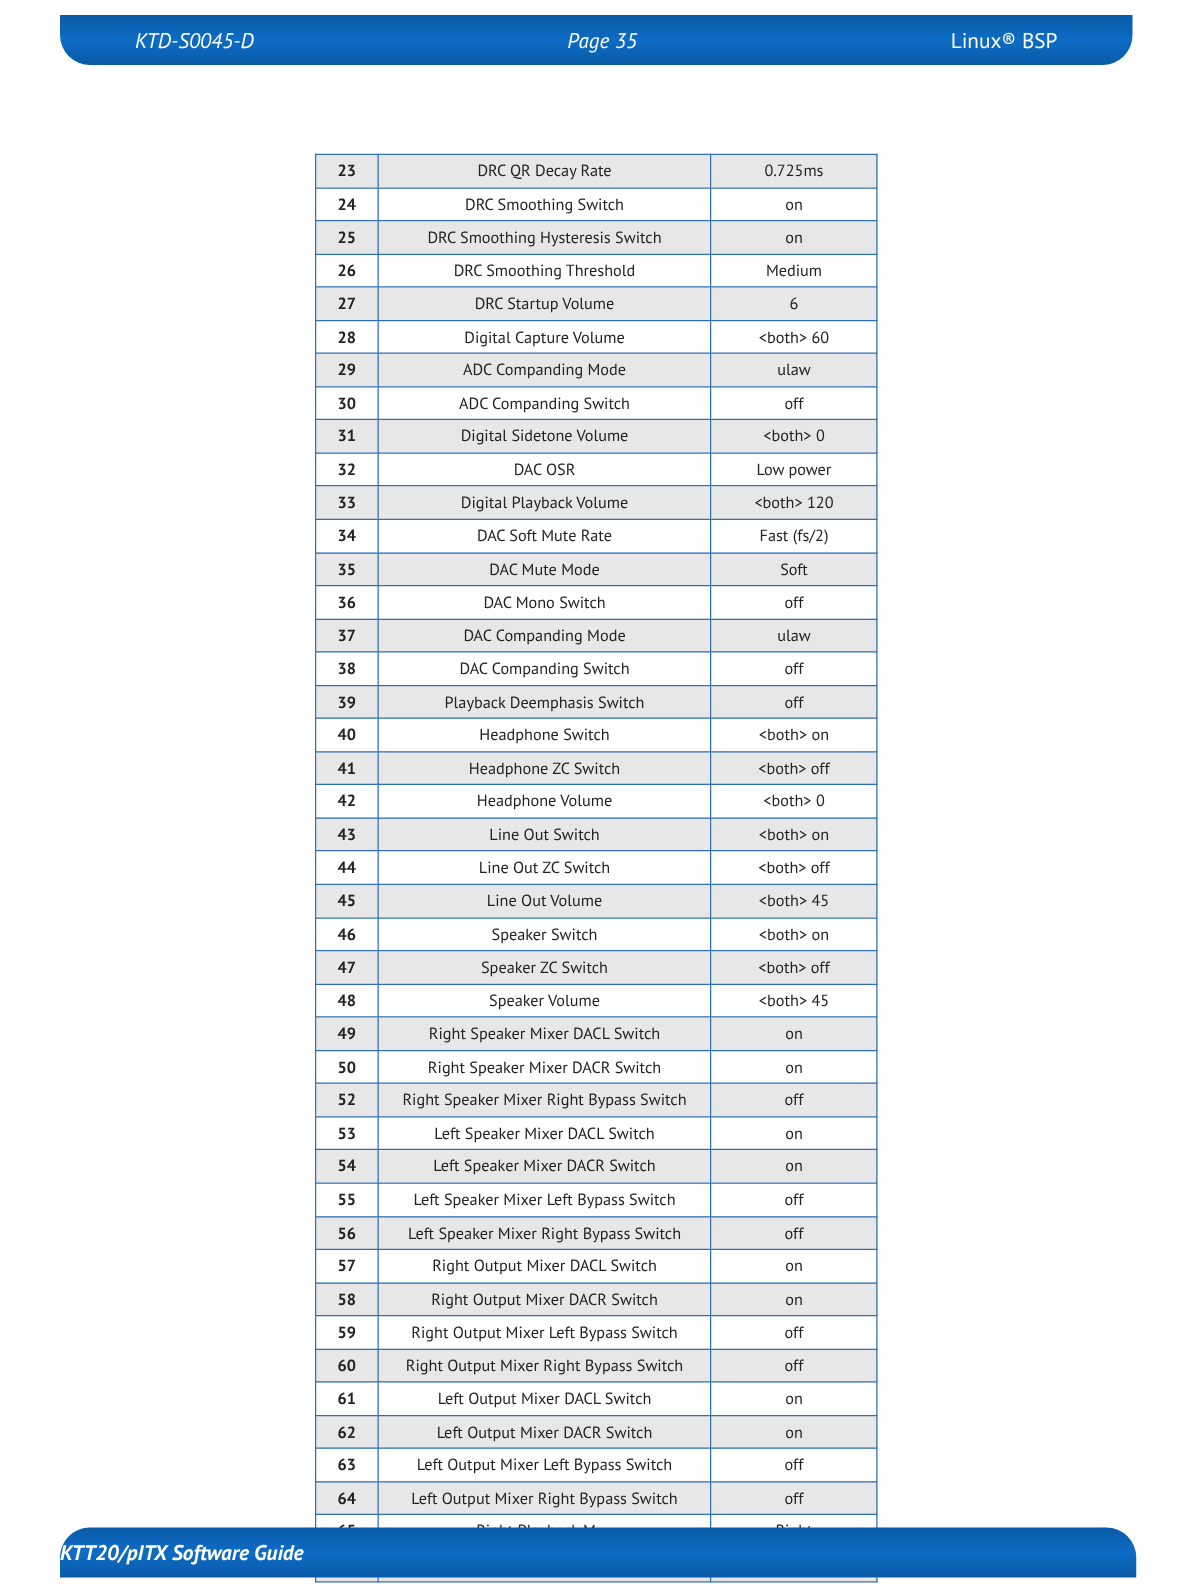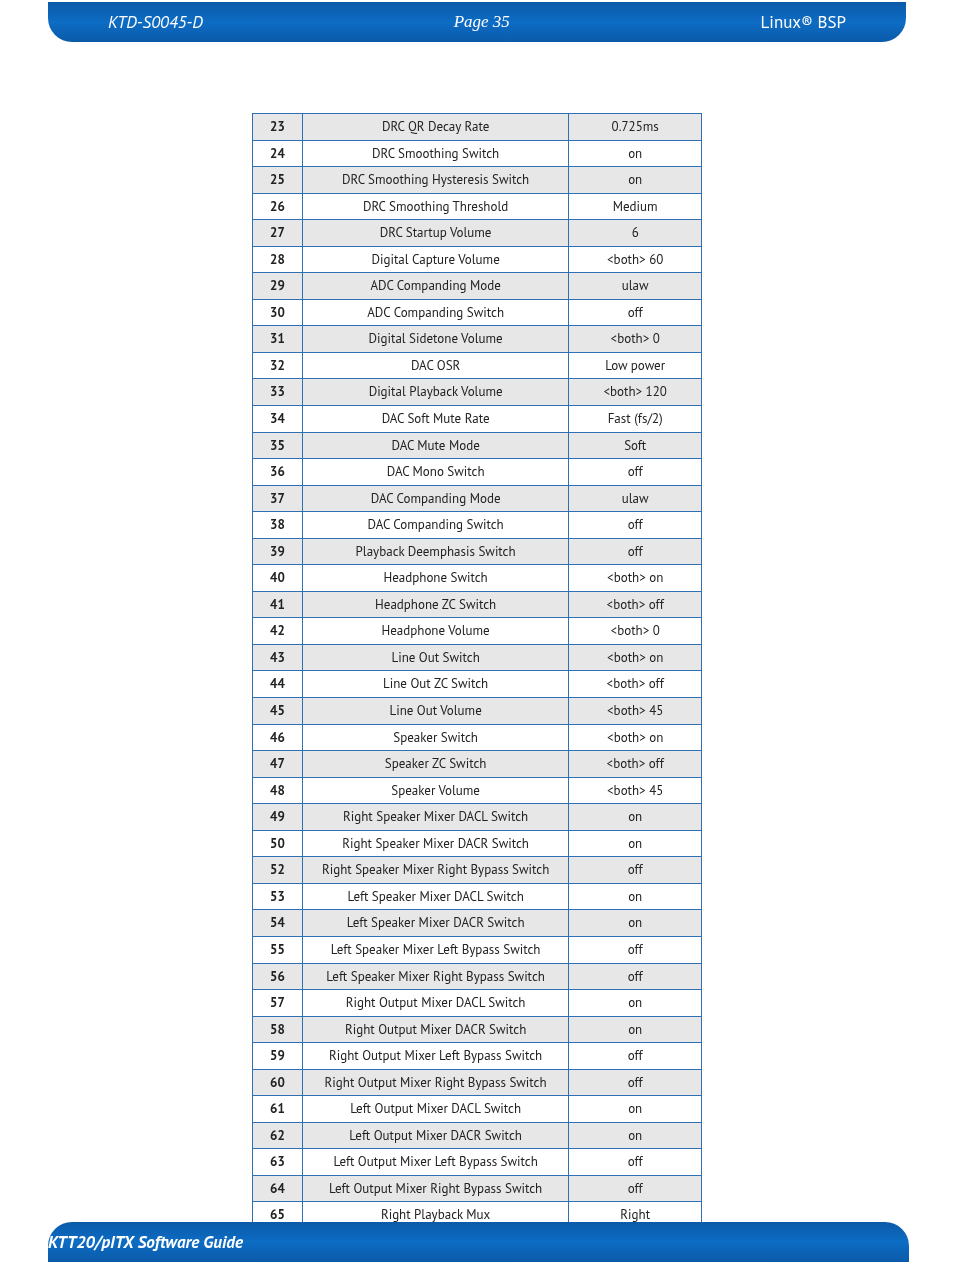--- a/index.html
+++ b/index.html
@@ -14,34 +14,34 @@
   }
   .header, .footer {
     background: linear-gradient(to bottom, #0b5aa8 0%, #0d6cc4 50%, #0b5aa8 100%);
     color: #fff;
     height: 40px;
     display: flex;
     align-items: center;
     font-size: 17px;
   }
   .header {
-    margin: 2px 48px 0 48px;
+    margin: 12px 48px 0 48px;
     border-bottom-left-radius: 24px;
     border-bottom-right-radius: 24px;
   }
   .footer {
     position: absolute;
     bottom: 10px;
     left: 48px;
     right: 45px;
     border-top-left-radius: 24px;
     border-top-right-radius: 24px;
   }
   .header .left { flex: 0 0 auto; padding-left: 60px; font-style: italic; }
-  .header .mid  { flex: 1 1 auto; text-align: center; font-style: italic; font-family: Liberation Serif, serif; }
+  .header .mid  { flex: 1 1 auto; text-align: center; font-style: italic; }
   .header .right{ flex: 0 0 auto; padding-right: 60px; }
   .footer .product { font-weight: 700; font-style: italic; }
   .footer .guide   { font-weight: 700; font-style: italic; margin-left: 4px; }
 
   .content {
     margin: 71px auto 0 auto;
     width: 450px;
   }
   table {
     border-collapse: collapse;

